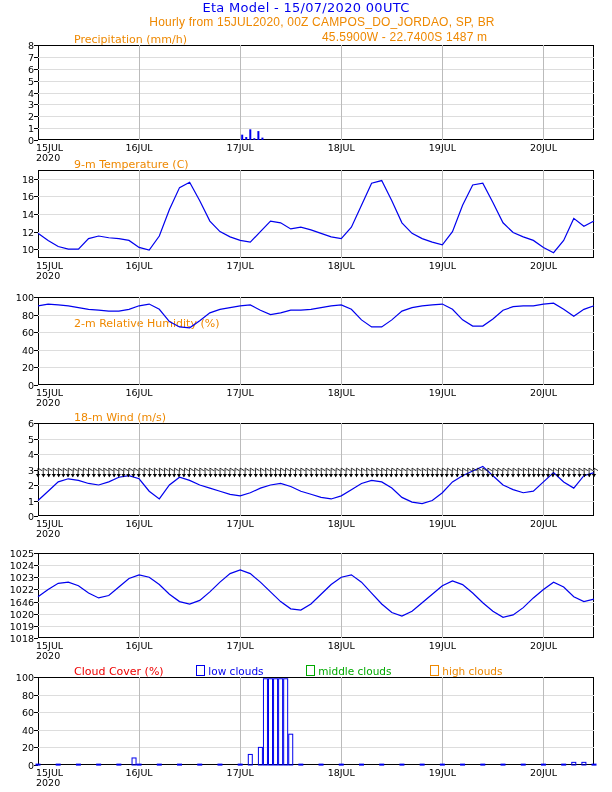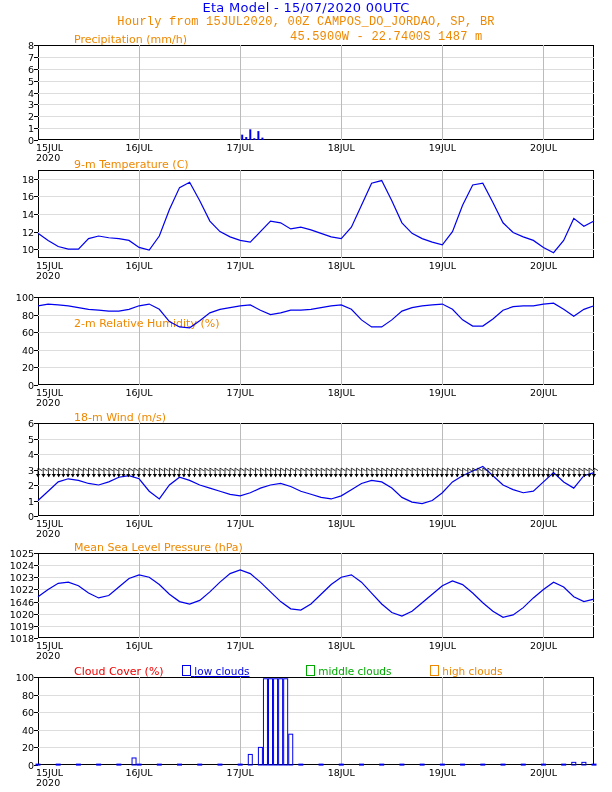--- a/index.html
+++ b/index.html
@@ -1,19 +1,19 @@
 <!DOCTYPE html>
 <html><head>
 <meta charset="utf-8">
 <style>
   html,body{margin:0;padding:0;background:#ffffff;}
   body{width:612px;height:792px;position:relative;font-family:"DejaVu Sans",sans-serif;}
   .title-block{position:absolute;left:0;top:0;width:612px;text-align:center;}
   .t1{color:#0000ee;font-size:13px;letter-spacing:0.3px;line-height:15px;font-family:"DejaVu Sans",sans-serif;}
-  .t2{color:#ee8800;font-size:12px;line-height:15px;letter-spacing:0.2px;font-family:Liberation Mono, monospace;}
+  .t2{color:#ee8800;font-size:12px;line-height:15px;letter-spacing:0.2px;font-family:Liberation Sans, sans-serif;margin-left:32px;}
   .panel{position:absolute;left:38px;width:556px;}
   .plotbox{position:absolute;left:0;top:0;width:556px;height:100%;border:1px solid #000;box-sizing:border-box;background:#fff;}
   .panel-label{position:absolute;font-size:11px;white-space:nowrap;font-family:"DejaVu Sans",sans-serif;}
   .ytick{position:absolute;right:100%;margin-right:4px;transform:translateY(-50%);font-size:9.5px;color:#000;white-space:nowrap;font-family:"DejaVu Sans",sans-serif;}
   .ytickline{position:absolute;left:-4px;width:4px;height:1px;background:#000;}
   .xtick{position:absolute;top:100%;margin-top:2px;transform:translateX(-50%);font-size:9.5px;color:#000;white-space:nowrap;font-family:"DejaVu Sans",sans-serif;}
   .xyear{position:absolute;top:100%;margin-top:12px;font-size:9.5px;color:#000;white-space:nowrap;font-family:"DejaVu Sans",sans-serif;}
   .gridv{position:absolute;top:0;bottom:0;width:1px;background:#bbbbbb;}
   .gridh{position:absolute;left:0;right:0;height:1px;background:#dddddd;}
   svg{position:absolute;left:0;top:0;overflow:visible;}
@@ -738,21 +738,20 @@
       <g>
         <line x1="556" y1="45.1" x2="555.9814144596878" y2="54.1" stroke="#000000" stroke-width="0.8"></line>
         <path d="M555.9814144596878,54.1 l-2.2,-3 l4.4,0 z" fill="#000000"></path>
         <line x1="556" y1="45.1" x2="560" y2="47.6" stroke="#000000" stroke-width="0.8"></line>
       </g>
     </svg>
   </div>
 
 <div class="panel" id="p4" style="top:553px;height:85px;">
   <div class="plotbox"></div>
-  <div class="panel-label" style="left:36px;top:-12px;color:#ee8800;">Mean Sea Level Pressure (hPa)</div>
 <div class="ytick" style="top: 85px;">1018</div>
     <div class="ytickline" style="top: 85px;"></div>
     <div class="ytick" style="top: 72.8571px;">1019</div>
     <div class="ytickline" style="top: 72.8571px;"></div>
     <div class="gridh" style="top: 72.8571px;"></div>
     <div class="ytick" style="top: 60.7143px;">1020</div>
     <div class="ytickline" style="top: 60.7143px;"></div>
     <div class="gridh" style="top: 60.7143px;"></div>
     <div class="ytick" style="top: 48.5714px;">1646</div>
     <div class="ytickline" style="top: 48.5714px;"></div>
@@ -781,21 +780,21 @@
     <div class="xtick" style="left: 505.455px;">20JUL</div>
     <div class="xyear" style="left: -2px;">2020</div>
     <svg width="556" height="85">
       <path d="M0.00,43.71 L10.11,36.43 L20.22,30.36 L30.33,29.14 L40.44,32.79 L50.55,40.07 L60.65,44.93 L70.76,42.50 L80.87,34.00 L90.98,25.50 L101.09,21.86 L111.20,24.29 L121.31,31.57 L131.42,41.29 L141.53,48.57 L151.64,51.00 L161.75,47.36 L171.85,38.86 L181.96,29.14 L192.07,20.64 L202.18,17.00 L212.29,20.64 L222.40,29.14 L232.51,38.86 L242.62,48.57 L252.73,55.86 L262.84,57.07 L272.95,51.00 L283.05,41.29 L293.16,31.57 L303.27,24.29 L313.38,21.86 L323.49,29.14 L333.60,40.07 L343.71,51.00 L353.82,59.50 L363.93,63.14 L374.04,58.29 L384.15,49.79 L394.25,41.29 L404.36,32.79 L414.47,27.93 L424.58,31.57 L434.69,40.07 L444.80,49.79 L454.91,58.29 L465.02,64.36 L475.13,61.93 L485.24,54.64 L495.35,44.93 L505.45,36.43 L515.56,29.14 L525.67,34.00 L535.78,43.71 L545.89,48.57 L556.00,46.14 " fill="none" stroke="#0000ee" stroke-width="1.2"></path>
     </svg>
   </div>
 
 <div class="panel" id="p5" style="top:677px;height:88px;">
   <div class="plotbox"></div>
   <div class="panel-label" style="left:36px;top:-12px;color:#ee0000;">Cloud Cover (%)</div>
-  <div class="panel-label lgd" style="left:144px;top:-12px;color:#0000ee;text-decoration:underline;">
+  <div class="panel-label lgd" style="left:158px;top:-12px;color:#0000ee;">
     <span style="display:inline-block;width:7px;height:9px;border:1px solid #0000ee;vertical-align:-1px;"></span>
     <span>low clouds</span>
   </div>
   <div class="panel-label lgd" style="left:268px;top:-12px;color:#00aa00;">
     <span style="display:inline-block;width:7px;height:9px;border:1px solid #00aa00;vertical-align:-1px;"></span>
     <span>middle clouds</span>
   </div>
   <div class="panel-label lgd" style="left:392px;top:-12px;color:#ee8800;">
     <span style="display:inline-block;width:7px;height:9px;border:1px solid #ee8800;vertical-align:-1px;"></span>
     <span>high clouds</span>

